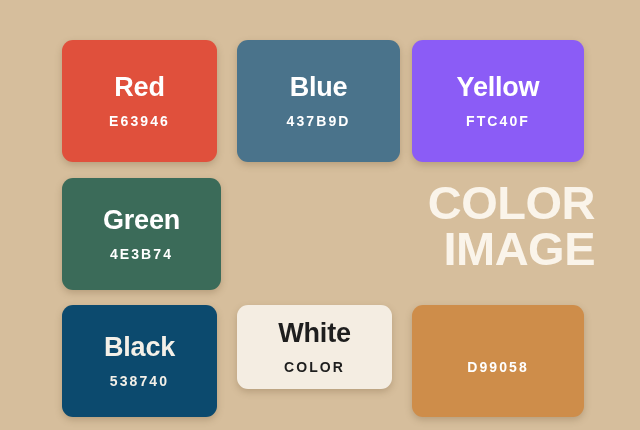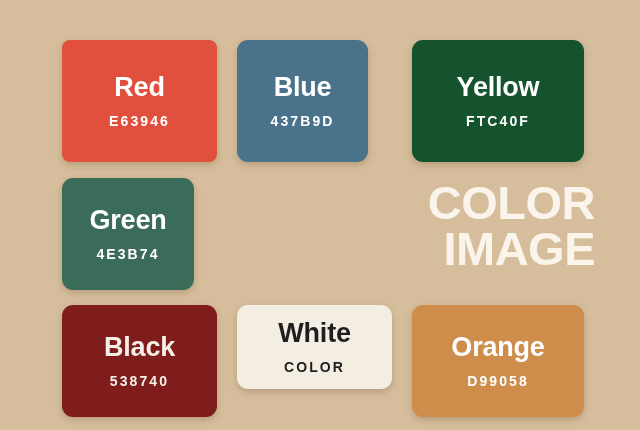--- a/index.html
+++ b/index.html
@@ -45,25 +45,25 @@
   .swatch-hex {
     font-size: 14px;
     font-weight: bold;
     letter-spacing: 2.1px;
     margin-top: 11px;
     white-space: nowrap;
   }
 
   
   #swatch-red    { left: 62px;  top: 40px;  width: 155px; height: 122px; }
-  #swatch-blue   { left: 237px; top: 40px;  width: 131px; height: 122px; }
+  #swatch-blue   { left: 237px; top: 40px;  width: 163px; height: 122px; }
   #swatch-yellow { left: 412px; top: 40px;  width: 172px; height: 122px; }
 
   
-  #swatch-green  { left: 62px;  top: 178px; width: 132px; height: 112px; }
+  #swatch-green  { left: 62px;  top: 178px; width: 159px; height: 112px; }
 
   
   #swatch-black  { left: 62px;  top: 305px; width: 155px; height: 112px; }
   #swatch-white  { left: 237px; top: 305px; width: 155px; height: 84px; }
   #swatch-orange { left: 412px; top: 305px; width: 172px; height: 112px; }
 
   
   #headline {
     position: absolute;
     left: 355px;
@@ -79,52 +79,51 @@
   #headline .hl-line {
     display: block;
     white-space: nowrap;
   }
 </style>
 </head>
 <body style="background: rgb(214, 190, 156);">
 
 <div id="palette-canvas" style="background: rgb(214, 190, 156);">
 
-  <div class="swatch" id="swatch-red" style="background: rgb(224, 80, 60); color: rgb(255, 255, 255); border-radius: 8px;">
+  <div class="swatch" id="swatch-red" style="background: rgb(224, 80, 60); color: rgb(255, 255, 255);">
     <span class="swatch-name">Red</span>
     <span class="swatch-hex">E63946</span>
   </div>
 
   <div class="swatch" id="swatch-blue" style="background: rgb(74, 115, 139); color: rgb(255, 255, 255);">
     <span class="swatch-name">Blue</span>
     <span class="swatch-hex">437B9D</span>
   </div>
 
-  <div class="swatch" id="swatch-yellow" style="background: #14532d; color: rgb(255, 255, 255);">
+  <div class="swatch" id="swatch-yellow" style="background: #8b5cf6; color: rgb(255, 255, 255);">
     <span class="swatch-name">Yellow</span>
     <span class="swatch-hex">FTC40F</span>
   </div>
 
   <div class="swatch" id="swatch-green" style="background: rgb(59, 107, 89); color: rgb(255, 255, 255);">
     <span class="swatch-name">Green</span>
     <span class="swatch-hex">4E3B74</span>
   </div>
 
-  <div class="swatch" id="swatch-black" style="background: #7f1d1d; color: rgb(244, 240, 232);">
+  <div class="swatch" id="swatch-black" style="background: #0c4a6e; color: rgb(244, 240, 232);">
     <span class="swatch-name">Black</span>
     <span class="swatch-hex">538740</span>
   </div>
 
   <div class="swatch" id="swatch-white" style="background: rgb(244, 237, 226); color: rgb(30, 30, 30);">
     <span class="swatch-name">White</span>
     <span class="swatch-hex">COLOR</span>
   </div>
 
   <div class="swatch" id="swatch-orange" style="background: rgb(206, 141, 74); color: rgb(255, 255, 255);">
-    <span class="swatch-name">Orange</span>
     <span class="swatch-hex">D99058</span>
   </div>
 
   <div id="headline" style="color: rgb(250, 244, 234);">
     <span class="hl-line">COLOR</span>
     <span class="hl-line">IMAGE</span>
   </div>
 
 </div>
 

